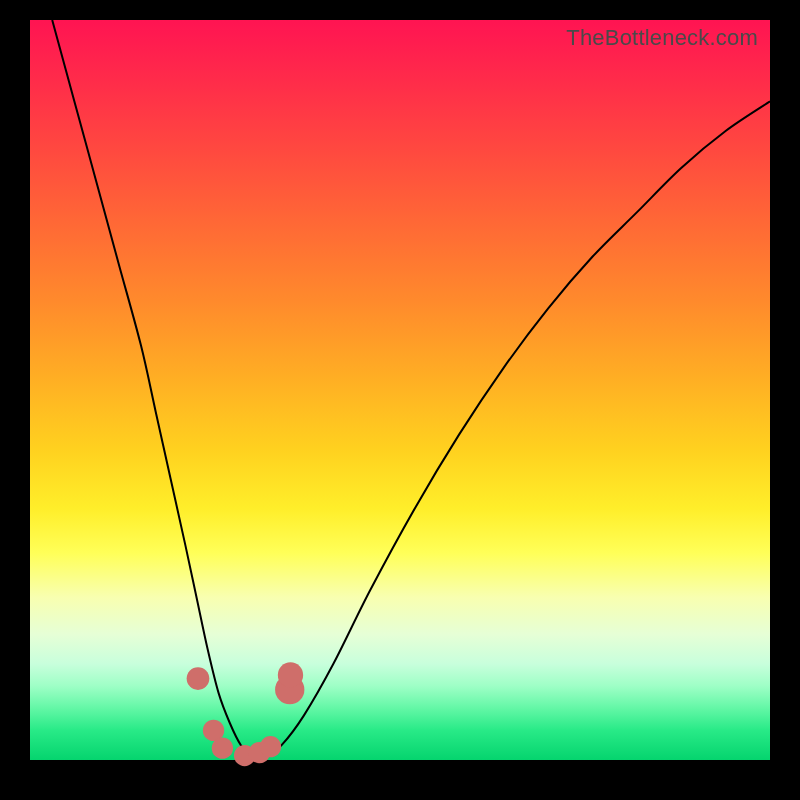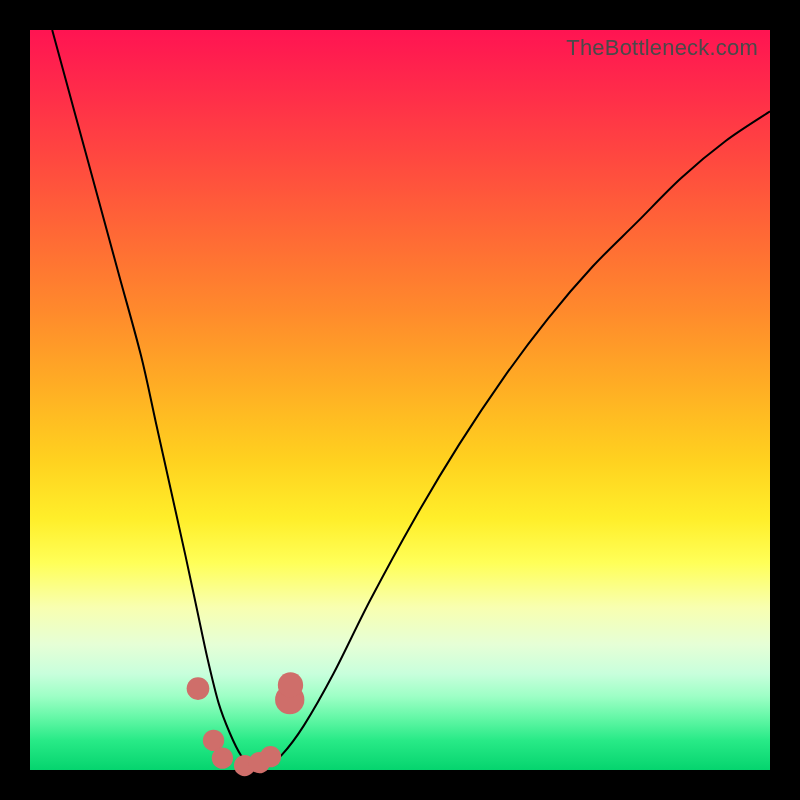--- a/index.html
+++ b/index.html
@@ -13,21 +13,21 @@
   }
   .outer {
     position: relative;
     width: 800px;
     height: 800px;
     background: #000;
   }
   .plot {
     position: absolute;
     left: 30px;
-    top: 30px;
+    top: 20px;
     width: 740px;
     height: 740px;
     
     background: linear-gradient(
       to bottom,
       #ff1452 0%,
       #ff2b4a 8%,
       #ff4a3f 18%,
       #ff6a35 28%,
       #ff8a2c 38%,

